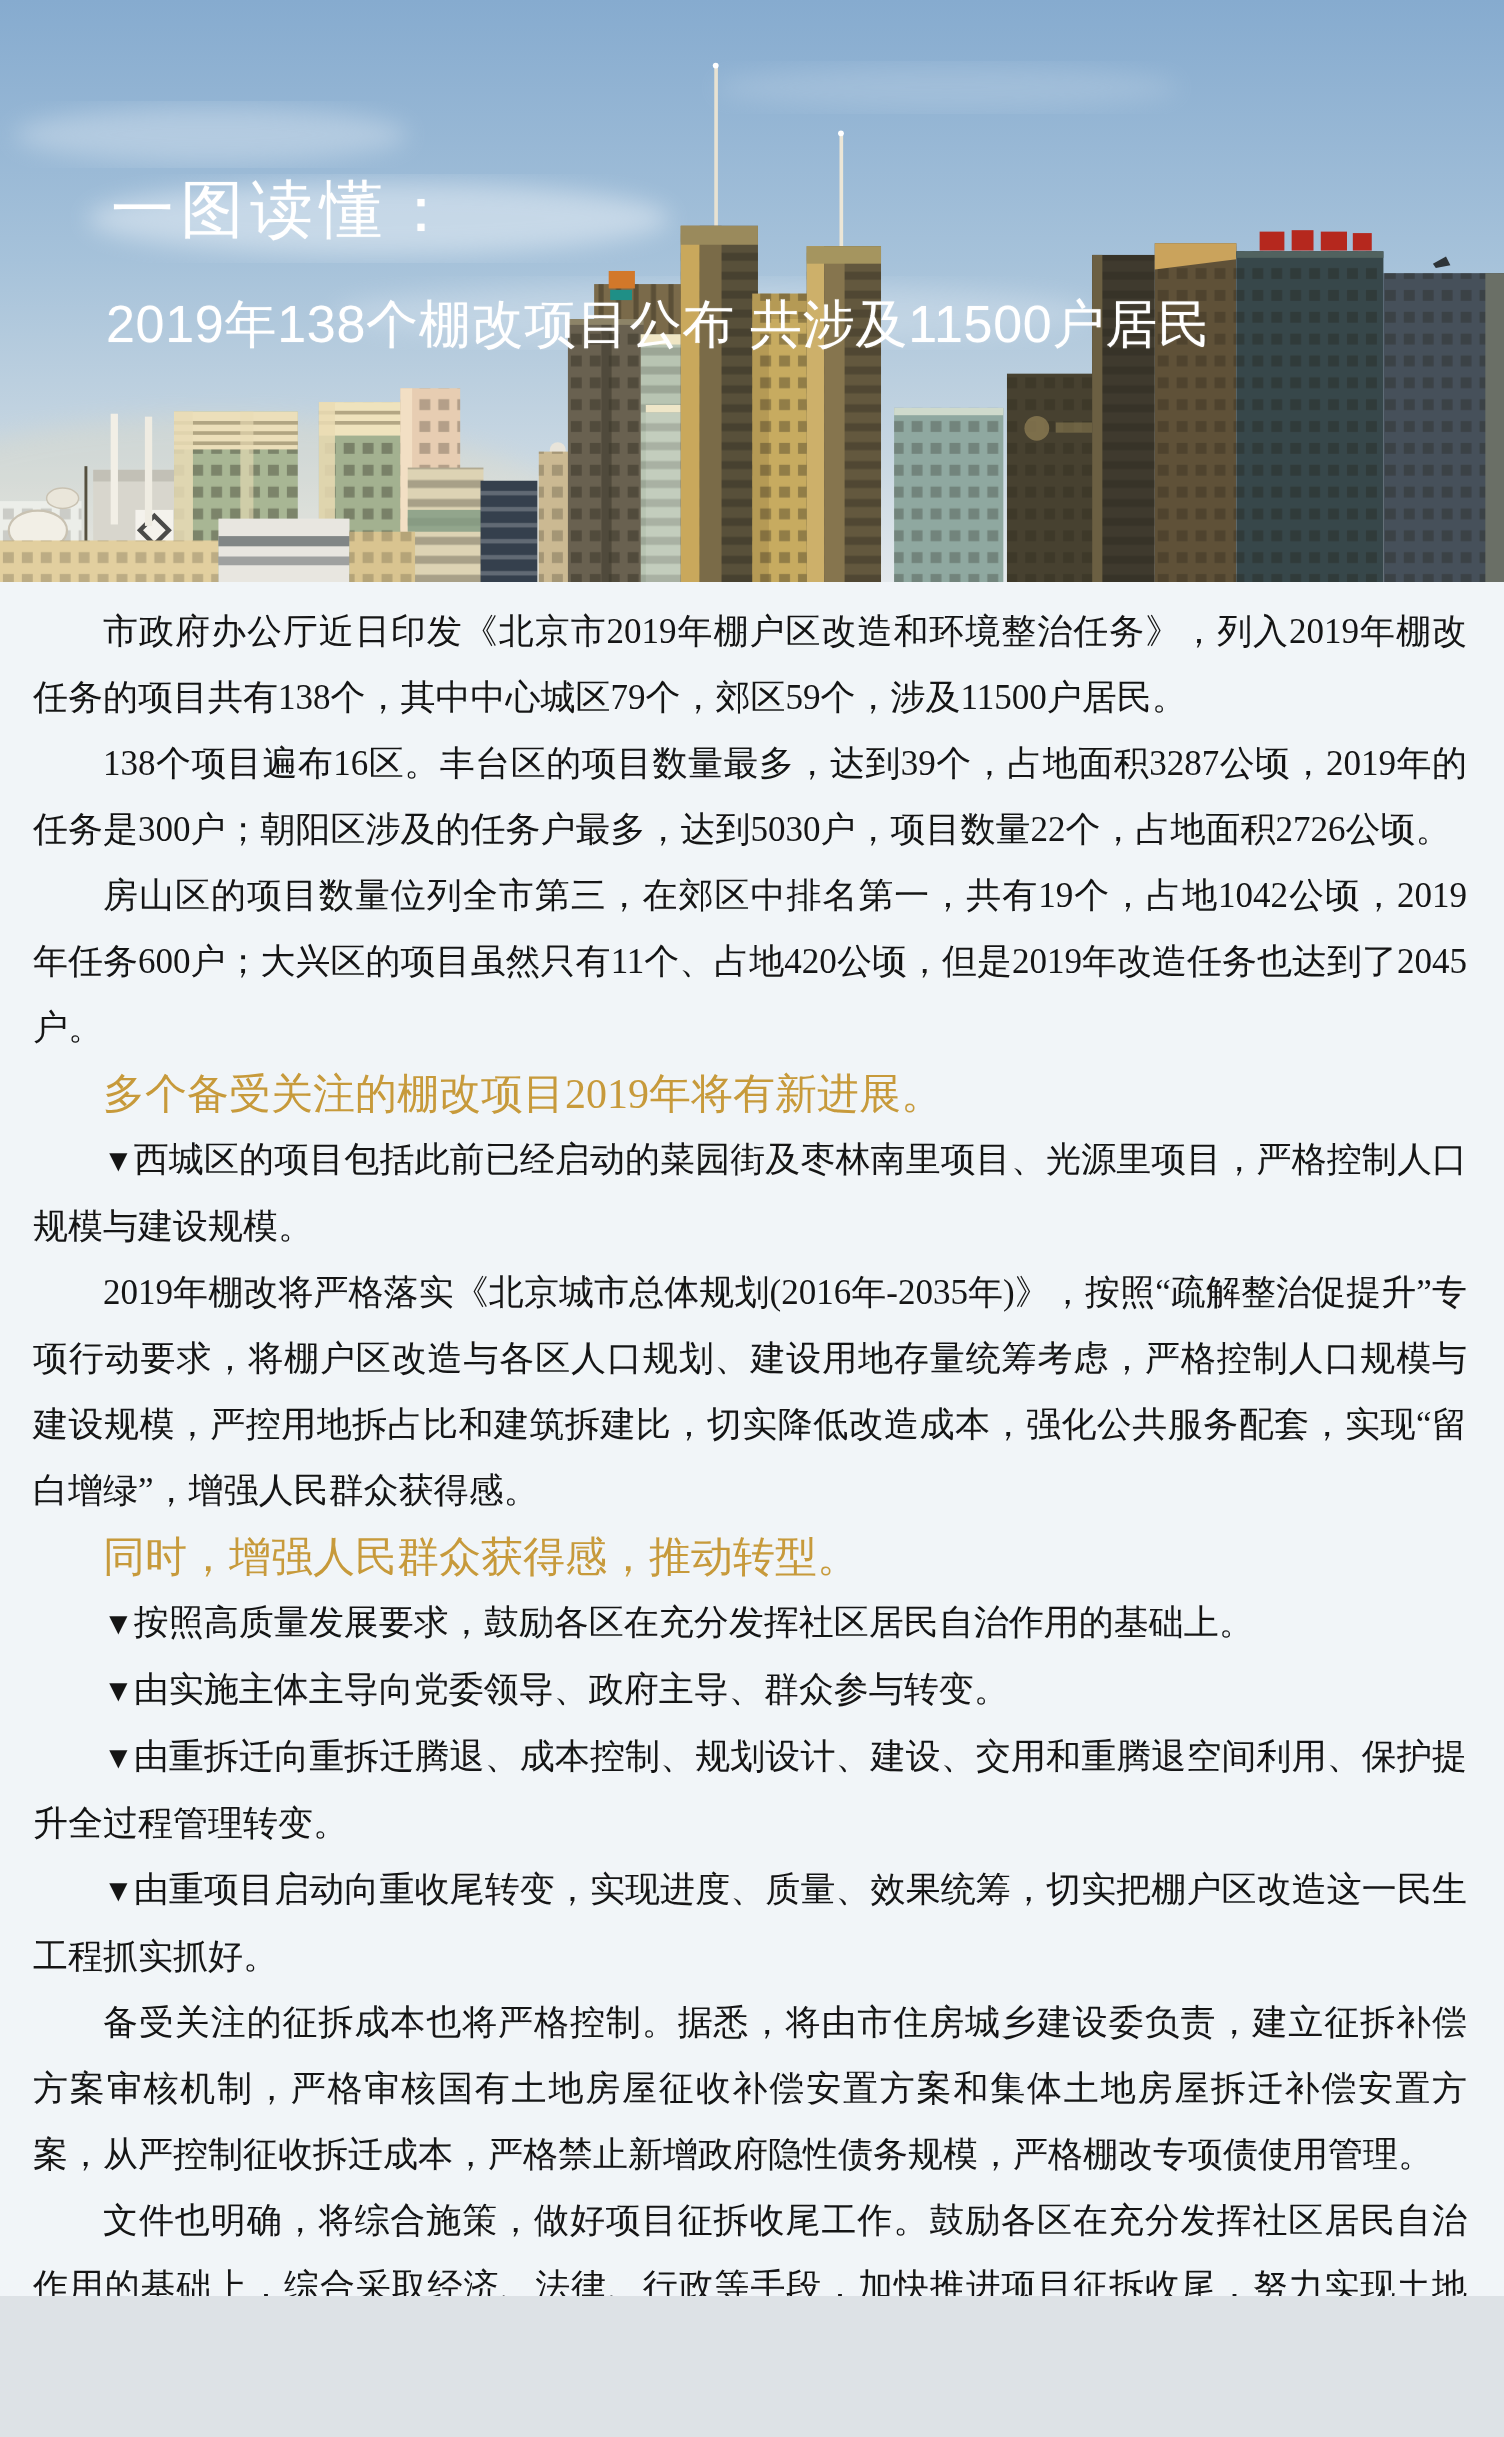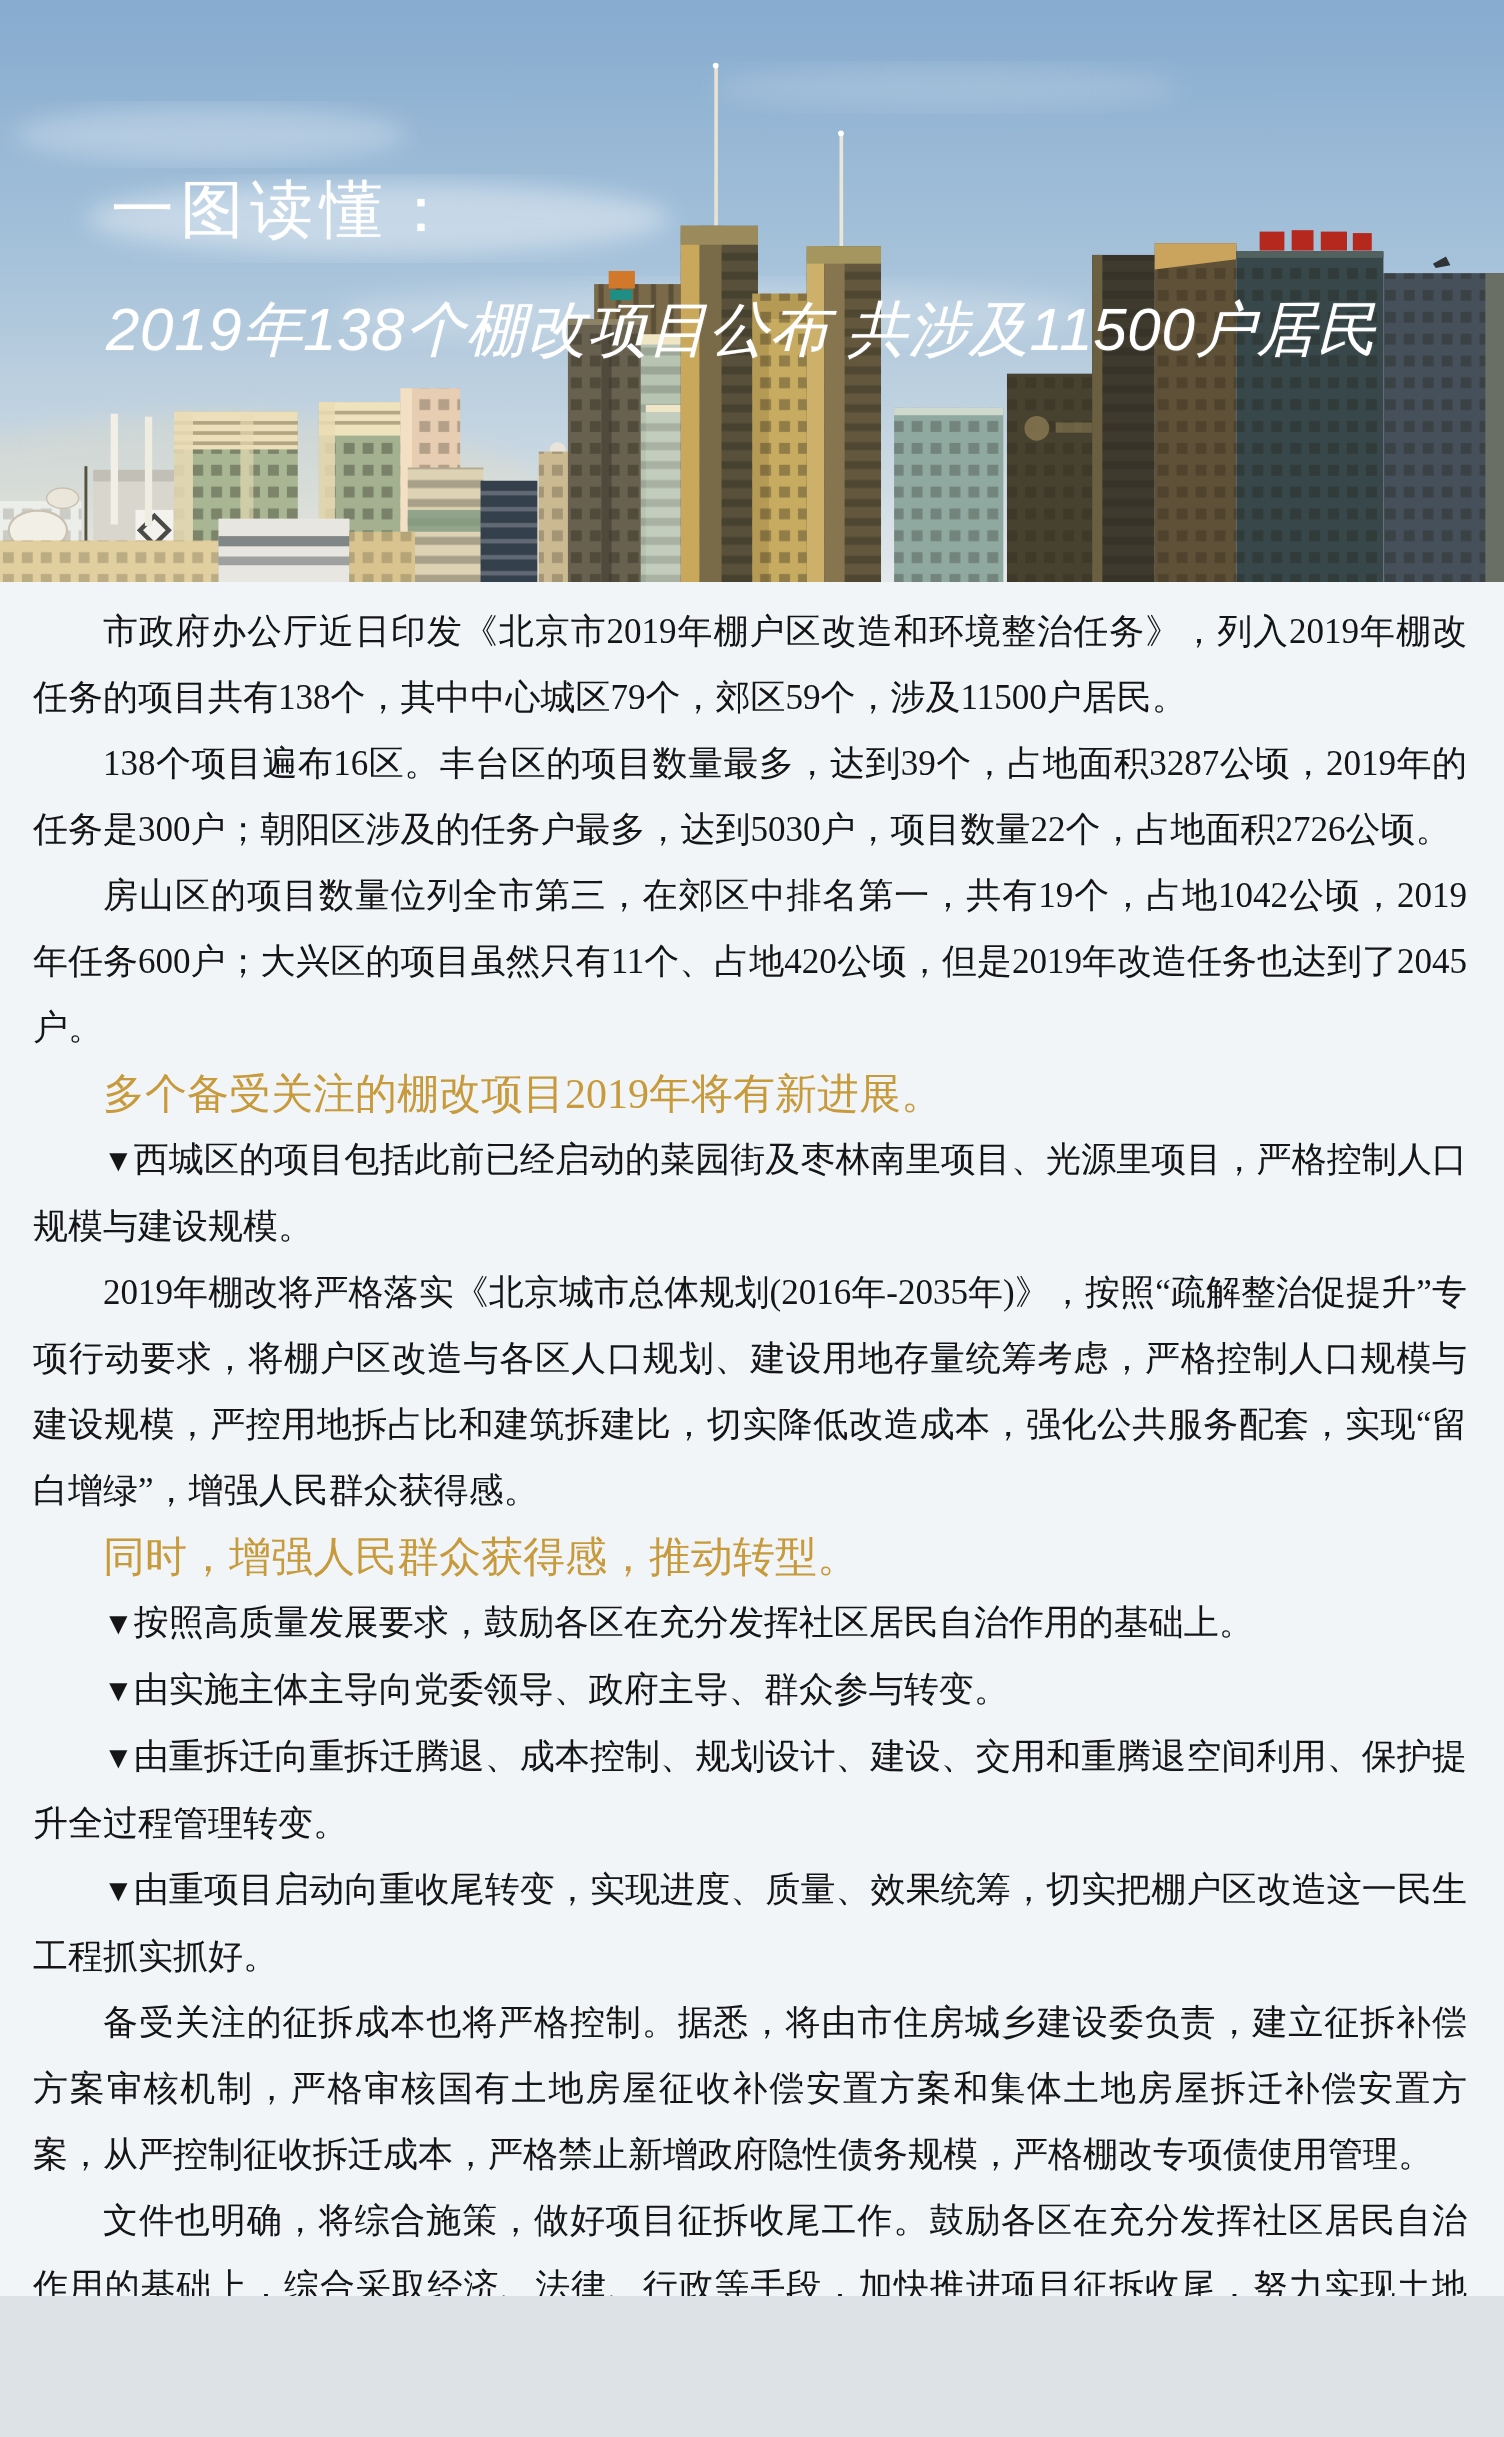--- a/index.html
+++ b/index.html
@@ -16,21 +16,21 @@
   .hero svg{display:block;width:1505px;height:582px;}
   .hero-text{
     position:absolute;
     color:#ffffff;
     font-family:"Liberation Sans","DejaVu Sans",sans-serif;
     font-weight:300;
     white-space:nowrap;
     text-shadow:0 0 1.5px rgba(255,255,255,.35);
   }
   .kicker{left:111px;top:167px;font-size:63px;letter-spacing:6.6px;}
-  .title{left:106px;top:290px;font-size:60px;letter-spacing:0.7px;font-style:italic;}
+  .title{left:106px;top:290px;font-size:52px;letter-spacing:0.7px;}
   
   .article{
     padding:16.7px 38px 0 33px;
     font-size:35px;
     line-height:66px;
     color:#151515;
     text-align:justify;
     text-justify:inter-ideograph;
   }
   .article p{margin:0;text-indent:70px;}

